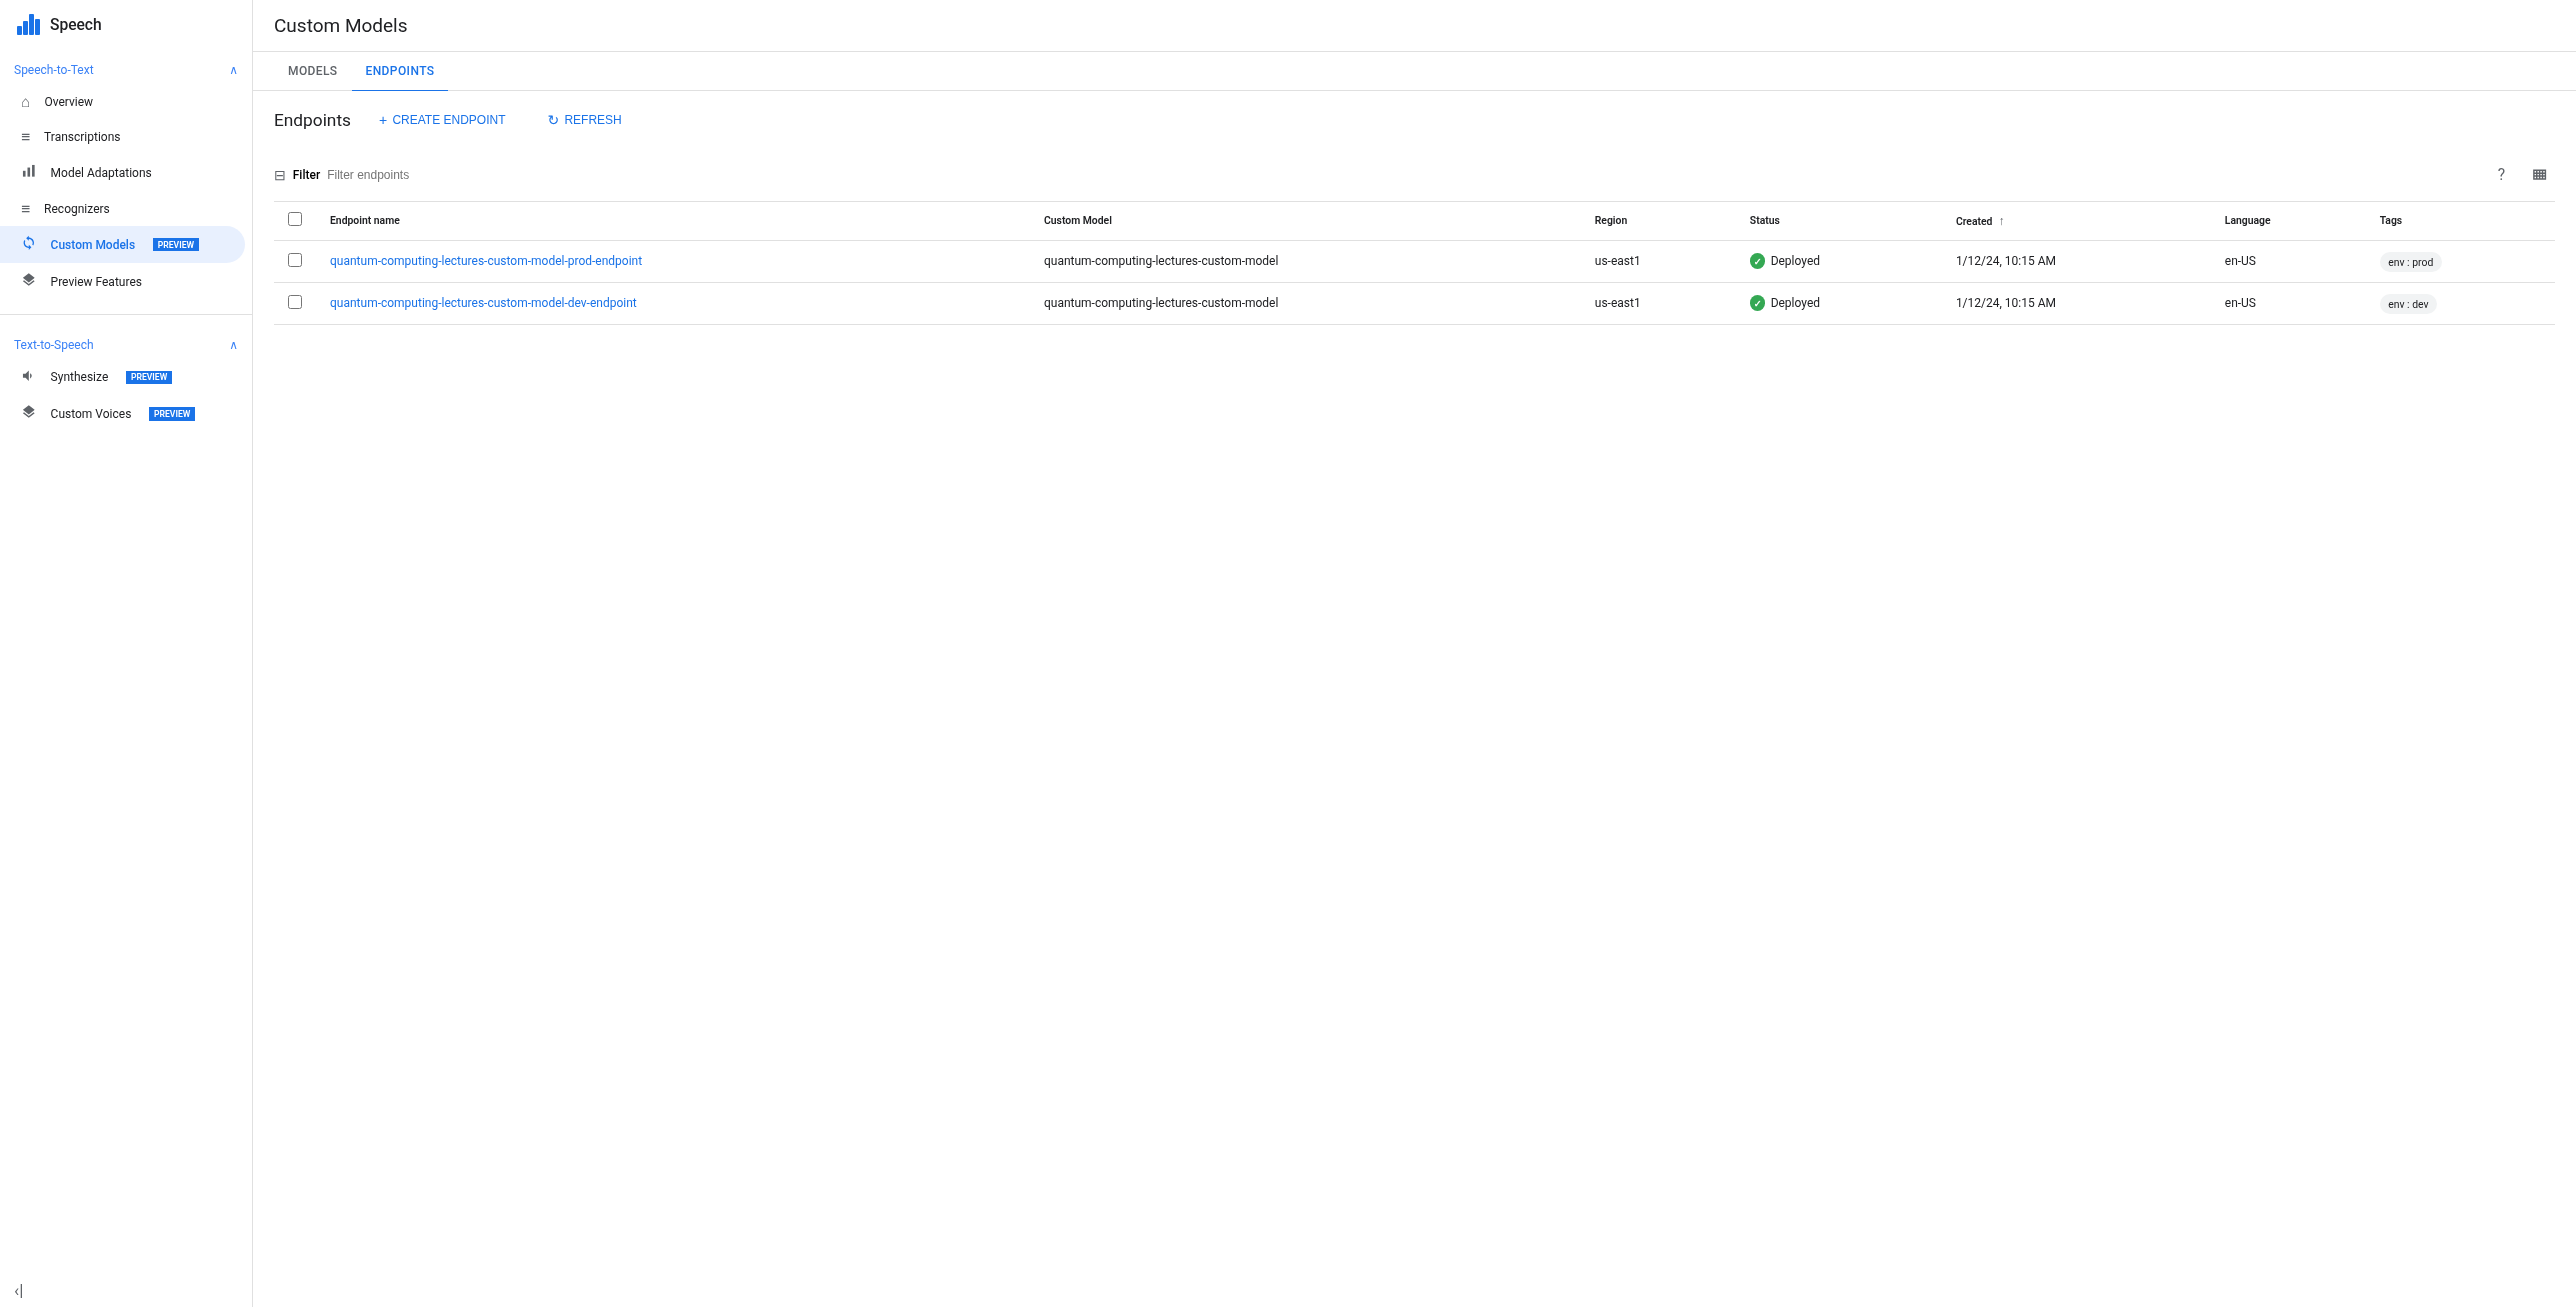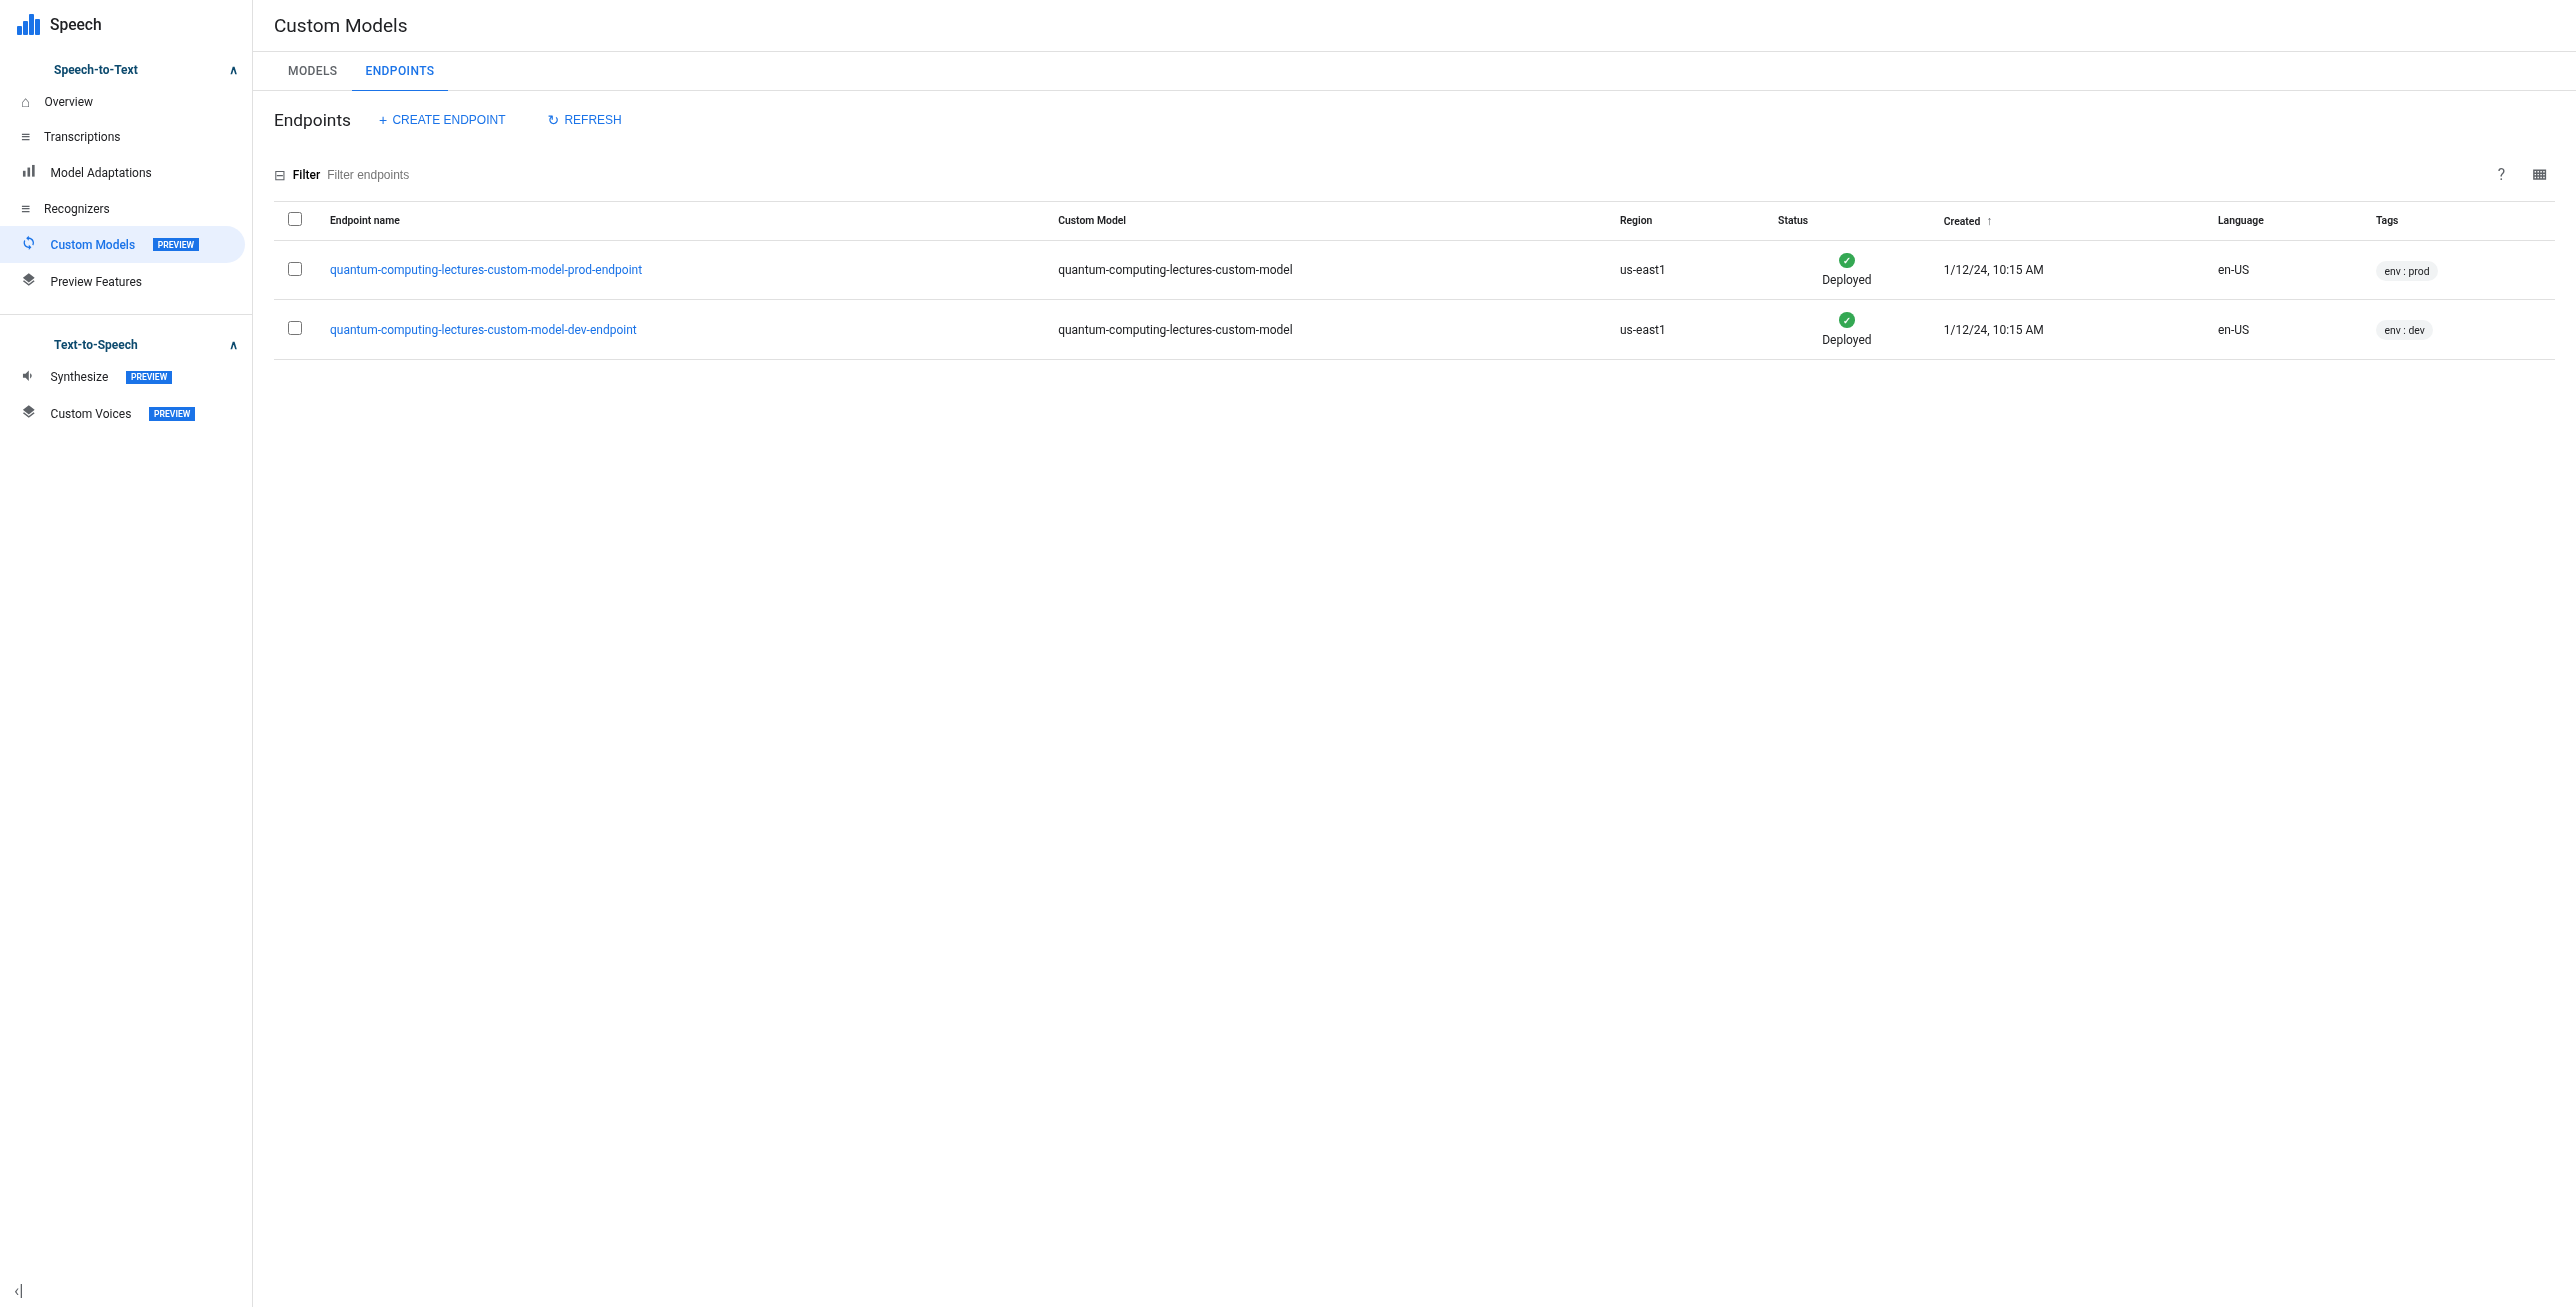--- a/index.html
+++ b/index.html
@@ -10,21 +10,21 @@
     .sidebar-header { display: flex; align-items: center; padding: 14px 17.3px; gap: 10.4px; border-bottom: none; }
     .bar-icon { display: flex; align-items: flex-end; gap: 1.7px; height: 21px; }
     .bar-icon .bar { background: #1a73e8; border-radius: 0.9px; width: 4.3px; }
     .bar-icon .bar:nth-child(1) { height: 8.6px; }
     .bar-icon .bar:nth-child(2) { height: 14px; }
     .bar-icon .bar:nth-child(3) { height: 21px; }
     .bar-icon .bar:nth-child(4) { height: 15.6px; }
     .sidebar-title { font-size: 15.6px; font-weight: 500; color: #202124; }
     .sidebar-section { padding: 7px 0; }
     .sidebar-section-header { display: flex; align-items: center; justify-content: space-between; padding: 7px 14px; cursor: pointer; }
-    .sidebar-section-header span { font-size: 12px; font-weight: 700; color: #0c4a6e; margin-left: 40px; }
+    .sidebar-section-header span { font-size: 12px; font-weight: 400; color: #3b82f6; }
     .chevron { font-size: 15.6px; color: #5f6368; }
     .sidebar-item { display: flex; align-items: center; padding: 8.6px 14px 8.6px 21px; gap: 14px; cursor: pointer; border-radius: 0 21px 21px 0; margin-right: 7px; color: #202124; text-decoration: none; }
     .sidebar-item.active { background: #e8f0fe; color: #1a73e8; }
     .sidebar-item .item-icon { font-size: 15.6px; color: #5f6368; }
     .sidebar-item.active .item-icon { color: #1a73e8; }
     .sidebar-item .item-label { font-size: 12px; }
     .sidebar-item.active .item-label { color: #1a73e8; font-weight: 500; }
     .preview-badge { background: #1a73e8; color: #fff; font-size: 8.6px; font-weight: 600; padding: 1.7px 5.2px; border-radius: 0; margin-left: 3.5px; }
     .sidebar-sub-section { padding: 16px 0; border-top: 0.9px solid #e0e0e0; margin-top: 7px; }
     .collapse-btn { display: flex; align-items: center; padding: 7px 14px; cursor: pointer; color: #5f6368; font-size: 17.3px; }
@@ -59,21 +59,21 @@
     .filter-actions { margin-left: auto; display: flex; align-items: center; gap: 7px; }
     .icon-btn { width: 31px; height: 31px; display: flex; align-items: center; justify-content: center; border-radius: 50%; cursor: pointer; color: #5f6368; font-size: 15.6px; }
 
     table { width: 100%; border-collapse: collapse; }
     thead tr { border-bottom: 0.9px solid #e0e0e0; }
     th { padding: 10.4px 14px; text-align: left; font-size: 10.4px; font-weight: 600; color: #202124; white-space: nowrap; }
     th .sort-icon { font-size: 12px; color: #5f6368; margin-left: 3.5px; }
     td { padding: 12px 14px; font-size: 12px; color: #202124; border-bottom: 0.9px solid #e0e0e0; vertical-align: middle; }
     .checkbox-cell { width: 41px; }
     .endpoint-link { color: #1a73e8; text-decoration: none; }
-    .status-badge { display: flex; align-items: center; gap: 5.2px; flex-direction: column; }
+    .status-badge { display: flex; align-items: center; gap: 5.2px; }
     .status-dot { width: 15.6px; height: 15.6px; border-radius: 50%; background: #34a853; display: flex; align-items: center; justify-content: center; }
     .status-dot::after { content: '✓'; color: #fff; font-size: 9.5px; font-weight: bold; }
     .tag { background: #f1f3f4; border-radius: 10.4px; padding: 3.5px 8.6px; font-size: 10.4px; color: #202124; white-space: nowrap; }
 
     
     input[type="checkbox"] { width: 14px; height: 14px; cursor: pointer; accent-color: #1a73e8; }
   </style>
 </head>
 <body>
 

